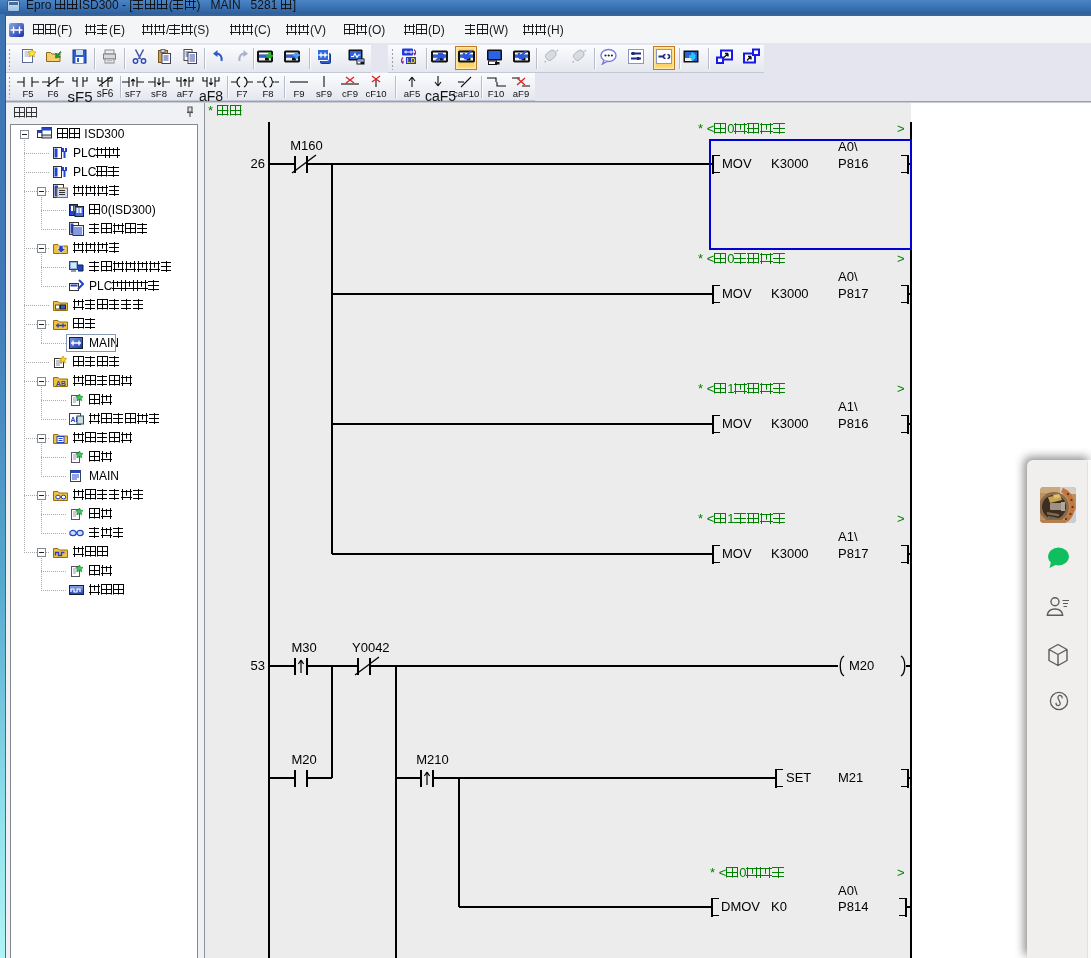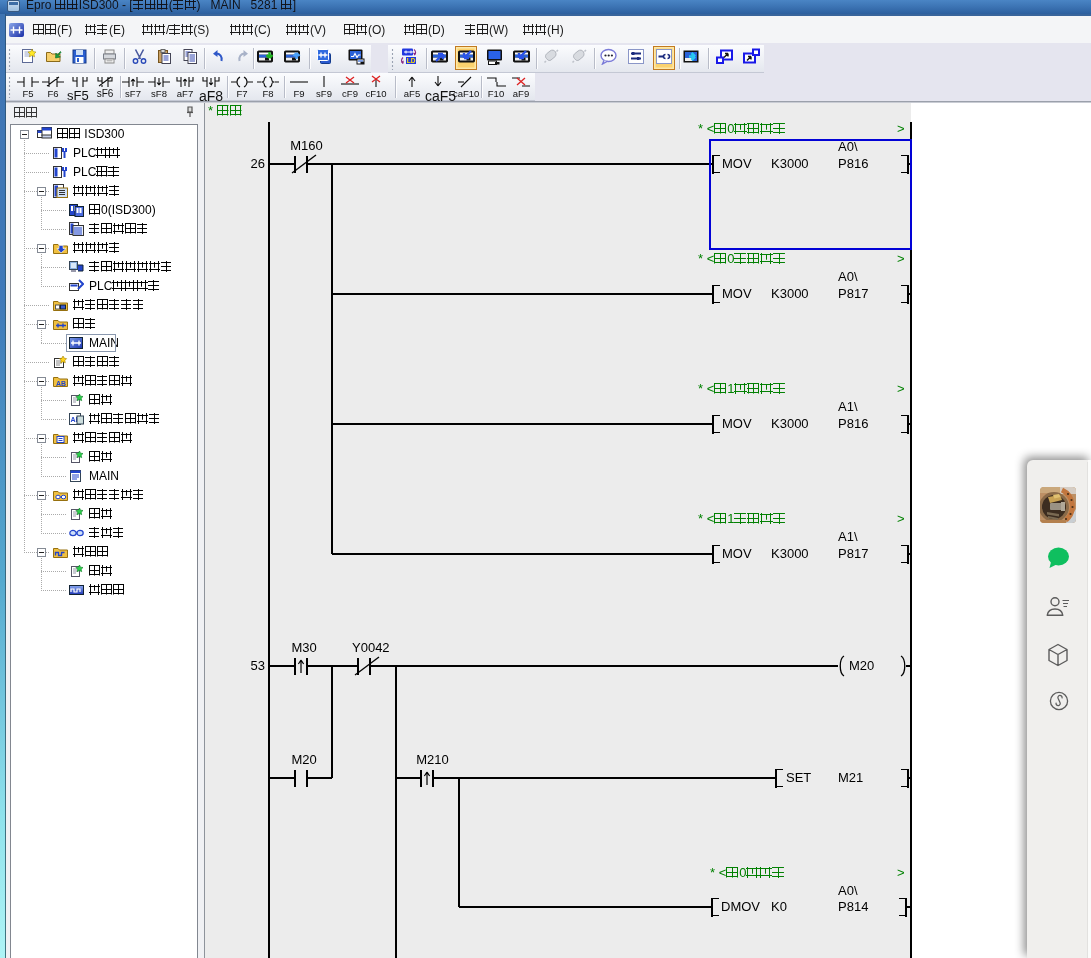--- a/index.html
+++ b/index.html
@@ -225,21 +225,21 @@
     <path d="M0 7h7M15 7h7M7 2v10M15 2v10" stroke="#111" stroke-width="1.1" fill="none"></path>
   </svg>
 <div style="position:absolute;left:15px;top:88px;width:26px;text-align:center;font-size:9.5px;color:#111">F5</div>
 <svg style="position:absolute;left:42px;top:75px" width="22" height="13" viewBox="0 0 22 13">
     <path d="M0 7h7M15 7h7M7 2v10M15 2v10M5 11L17 2" stroke="#111" stroke-width="1.1" fill="none"></path>
   </svg>
 <div style="position:absolute;left:40px;top:88px;width:26px;text-align:center;font-size:9.5px;color:#111">F6</div>
 <svg style="position:absolute;left:69px;top:75px" width="22" height="13" viewBox="0 0 22 13">
     <path d="M8 2v10M8 6H4V2M14 2v10M14 6h4V2" stroke="#111" stroke-width="1.1" fill="none"></path>
   </svg>
-<div style="position:absolute;left:67px;top:88px;width:26px;text-align:left;font-size:13px;color:#111">sF5</div>
+<div style="position:absolute;left:67px;top:88px;width:26px;text-align:center;font-size:15px;color:#111">sF5</div>
 <svg style="position:absolute;left:94px;top:75px" width="22" height="13" viewBox="0 0 22 13">
     <path d="M8 2v10M8 6H4V2M14 2v10M14 6h4V2M5 11L17 2" stroke="#111" stroke-width="1.1" fill="none"></path>
   </svg>
 <div style="position:absolute;left:92px;top:88px;width:26px;text-align:center;font-size:10px;color:#111">sF6</div>
 <div style="position:absolute;left:120px;top:76px;width:1px;height:22px;background:#b8bcc8"></div>
 <div style="position:absolute;left:121px;top:76px;width:1px;height:22px;background:#fdfdfe"></div>
 <svg style="position:absolute;left:122px;top:75px" width="22" height="13" viewBox="0 0 22 13">
     <path d="M0 7h7M15 7h7M7 2v10M15 2v10M11 11V4M11 4l-2 2.5M11 4l2 2.5" stroke="#111" stroke-width="1.1" fill="none"></path>
   </svg>
 <div style="position:absolute;left:120px;top:88px;width:26px;text-align:center;font-size:9.5px;color:#111">sF7</div>

